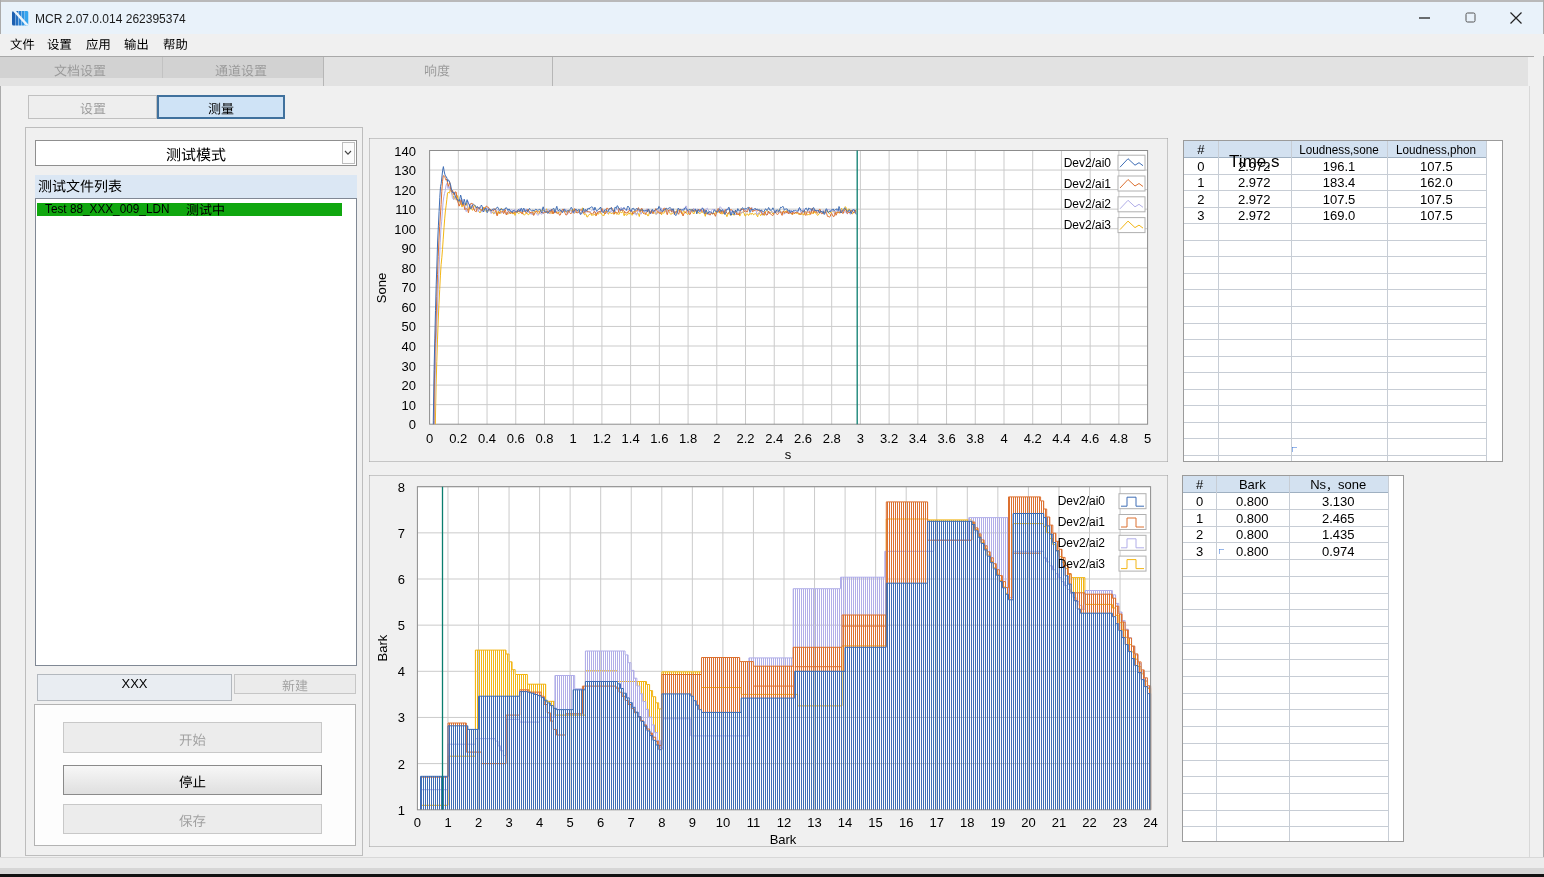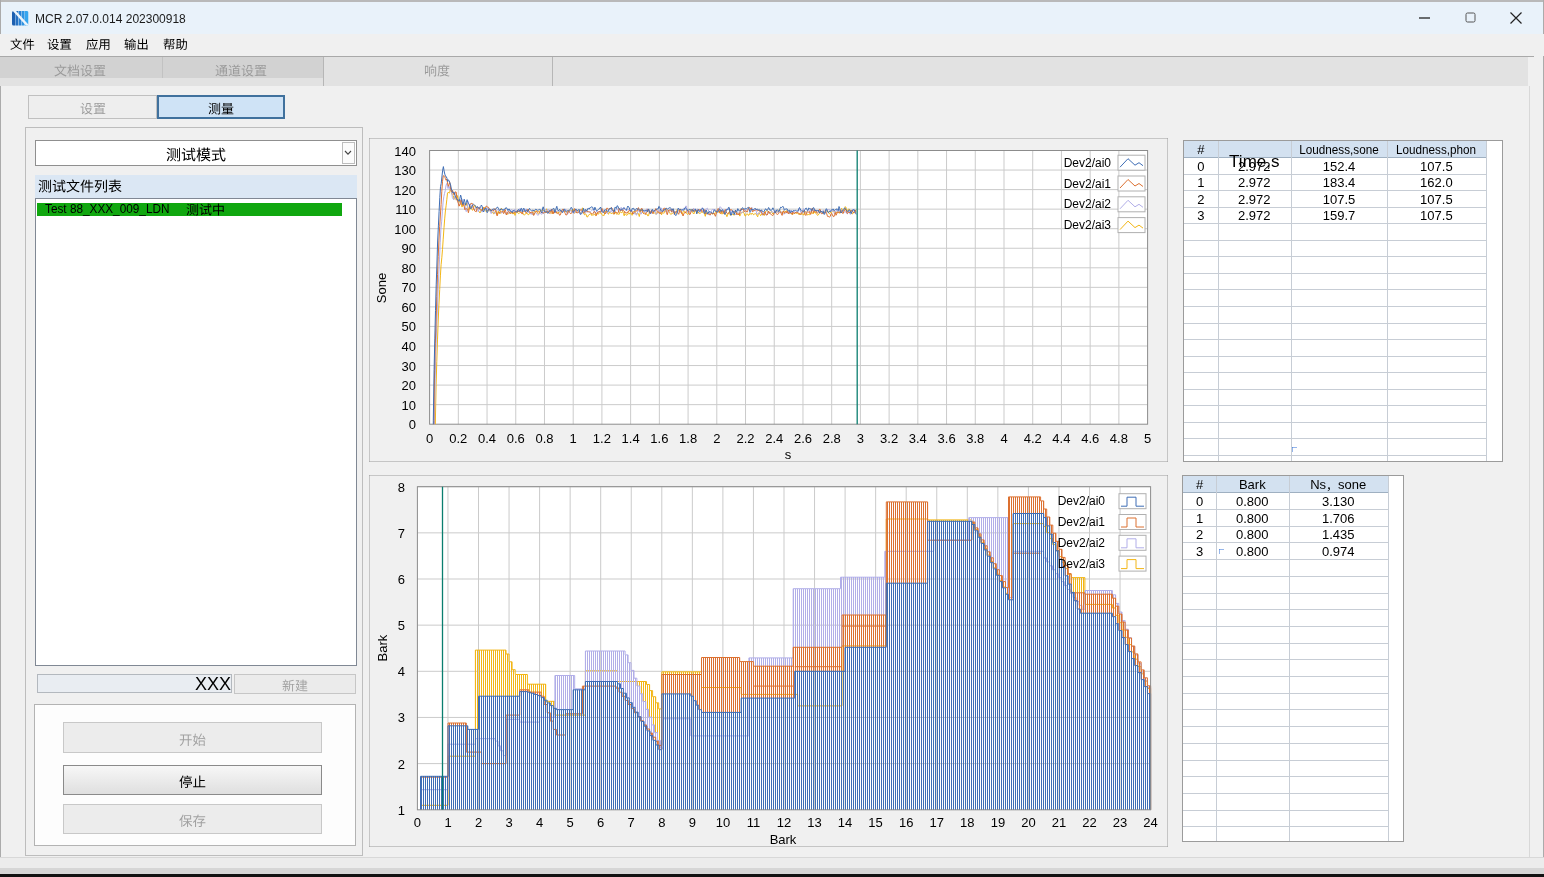--- a/index.html
+++ b/index.html
@@ -55,21 +55,21 @@
     </defs>
     <g clip-path="url(#icc)">
       <rect x="0" y="0" width="3" height="15" fill="#1c5fb0"></rect>
       <rect x="3.4" y="0" width="2.8" height="15" fill="#2470c2"></rect>
       <rect x="6.6" y="0" width="2.8" height="15" fill="#2a82d4"></rect>
       <rect x="9.8" y="0" width="2.8" height="15" fill="#2f93e2"></rect>
       <rect x="13" y="0" width="3.5" height="15" fill="#36a5ee"></rect>
       <path d="M1.5 -1 L16.5 15.5" stroke="#eef5fb" stroke-width="2.4"></path>
     </g>
   </svg>
-<div style="position:absolute;left:35px;top:11.7px;font-size:12px;color:#1b1b1b">MCR 2.07.0.014 202300918</div>
+<div style="position:absolute;left:35px;top:11.7px;font-size:12px;color:#1b1b1b">MCR 2.07.0.014 262395374</div>
 <svg style="position:absolute;left:1412px;top:10px" width="120" height="16" viewBox="0 0 120 16">
     <path d="M7 8h11" stroke="#222" stroke-width="1.3"></path>
     <rect x="54" y="3" width="9" height="9" rx="1.5" fill="none" stroke="#555" stroke-width="1"></rect>
     <path d="M98.5 2.5 L109.5 13.5 M109.5 2.5 L98.5 13.5" stroke="#222" stroke-width="1.2"></path>
   </svg>
 <div style="position:absolute;left:0;top:34px;width:1544px;height:21.5px;background:#f0f0f0"></div>
 <svg style="position:absolute;left:10.0px;top:38.2px;" width="24.8" height="12.4" viewBox="0 -880 2000 1000" fill="#000">
     <use href="#g0" transform="translate(0,0) scale(1,-1)"></use>
     <use href="#g1" transform="translate(1000,0) scale(1,-1)"></use>
   </svg>
@@ -144,21 +144,21 @@
     <use href="#g21" transform="translate(5000,0) scale(1,-1)"></use>
   </svg>
 <div style="position:absolute;left:35px;top:197.6px;width:322px;height:468.5px;background:#fff;border:1px solid #808894;box-sizing:border-box"></div>
 <div style="position:absolute;left:36.5px;top:202.6px;width:305px;height:13.8px;background:#10a70f"></div>
 <div style="position:absolute;left:45px;top:202.2px;font-size:13.4px;color:#000;line-height:13.5px;transform:scaleX(0.88);transform-origin:0 0">Test 88_XXX_009_LDN</div>
 <svg style="position:absolute;left:186.0px;top:203.0px;" width="39.0" height="13.0" viewBox="0 -880 3000 1000" fill="#000">
     <use href="#g15" transform="translate(0,0) scale(1,-1)"></use>
     <use href="#g17" transform="translate(1000,0) scale(1,-1)"></use>
     <use href="#g22" transform="translate(2000,0) scale(1,-1)"></use>
   </svg>
-<div style="position:absolute;left:37px;top:674.4px;width:195px;height:19px;background:#e9edf2;border:1px solid #b3b8be;box-sizing:border-box;font-size:18px;text-align:right;line-height:18px">XXX</div>
+<div style="position:absolute;left:37px;top:674.4px;width:195px;height:27px;background:#e9edf2;border:1px solid #b3b8be;box-sizing:border-box;font-size:13px;text-align:center;line-height:18px">XXX</div>
 <div style="position:absolute;left:234px;top:674.4px;width:122px;height:19.6px;background:#ebebeb;border:1px solid #c6c6c6;box-sizing:border-box"></div>
 <svg style="position:absolute;left:282.0px;top:679.1px;" width="26.0" height="13.0" viewBox="0 -880 2000 1000" fill="#a2a2a2">
     <use href="#g23" transform="translate(0,0) scale(1,-1)"></use>
     <use href="#g24" transform="translate(1000,0) scale(1,-1)"></use>
   </svg>
 <div style="position:absolute;left:34px;top:703.6px;width:322px;height:142.6px;background:#fdfdfd;border:1px solid #b3b3b3;box-sizing:border-box"></div>
 <div style="position:absolute;left:63.4px;top:722.2px;width:258.6px;height:31.2px;background:#ececec;border:1px solid #c8c8c8;box-sizing:border-box"></div>
 <svg style="position:absolute;left:179.2px;top:732.7px;" width="27.0" height="13.5" viewBox="0 -880 2000 1000" fill="#a0a0a0">
     <use href="#g25" transform="translate(0,0) scale(1,-1)"></use>
     <use href="#g26" transform="translate(1000,0) scale(1,-1)"></use>
@@ -350,33 +350,33 @@
     <div style="position:absolute;left:0;top:264.75px;width:301.8px;height:1px;background:#c7cdd5"></div>
     <div style="position:absolute;left:0;top:281.30px;width:301.8px;height:1px;background:#c7cdd5"></div>
     <div style="position:absolute;left:0;top:297.85px;width:301.8px;height:1px;background:#c7cdd5"></div>
     <div style="position:absolute;left:0;top:314.40px;width:301.8px;height:1px;background:#c7cdd5"></div>
     <div style="position:absolute;left:33.60px;top:0;width:1px;height:320.0px;background:#c7cdd5"></div>
     <div style="position:absolute;left:107.00px;top:0;width:1px;height:320.0px;background:#c7cdd5"></div>
     <div style="position:absolute;left:203.00px;top:0;width:1px;height:320.0px;background:#c7cdd5"></div>
     <div style="position:absolute;left:301.80px;top:0;width:1px;height:320.0px;background:#c7cdd5"></div>
     <div class="tc" style="left:16.8px;top:18.00px;font-size:13px">0</div>
     <div class="tc" style="left:70.3px;top:18.00px;font-size:13px">2.972</div>
-    <div class="tc" style="left:155.0px;top:18.00px;font-size:13px">152.4</div>
+    <div class="tc" style="left:155.0px;top:18.00px;font-size:13px">196.1</div>
     <div class="tc" style="left:252.4px;top:18.00px;font-size:13px">107.5</div>
     <div class="tc" style="left:16.8px;top:34.55px;font-size:13px">1</div>
     <div class="tc" style="left:70.3px;top:34.55px;font-size:13px">2.972</div>
     <div class="tc" style="left:155.0px;top:34.55px;font-size:13px">183.4</div>
     <div class="tc" style="left:252.4px;top:34.55px;font-size:13px">162.0</div>
     <div class="tc" style="left:16.8px;top:51.10px;font-size:13px">2</div>
     <div class="tc" style="left:70.3px;top:51.10px;font-size:13px">2.972</div>
     <div class="tc" style="left:155.0px;top:51.10px;font-size:13px">107.5</div>
     <div class="tc" style="left:252.4px;top:51.10px;font-size:13px">107.5</div>
     <div class="tc" style="left:16.8px;top:67.65px;font-size:13px">3</div>
     <div class="tc" style="left:70.3px;top:67.65px;font-size:13px">2.972</div>
-    <div class="tc" style="left:155.0px;top:67.65px;font-size:13px">159.7</div>
+    <div class="tc" style="left:155.0px;top:67.65px;font-size:13px">169.0</div>
     <div class="tc" style="left:252.4px;top:67.65px;font-size:13px">107.5</div>
     <svg style="position:absolute;left:108px;top:306px" width="6" height="6">
       <path d="M0 5V0H5" fill="none" stroke="#2f6fd6"></path>
     </svg>
   </div>
 <div style="position:absolute;left:1182.0px;top:474.9px;width:220.0px;height:365.0px;background:#fff;border:1px solid #9b9b9b">
     <div style="position:absolute;left:0;top:0;width:204.6px;height:16.5px;background:#d3e1f0;border-bottom:1px solid #9fb0c1"></div>
     <div class="tc" style="left:16.5px;top:1px;font-size:13px">#</div>
     <div class="tc" style="left:69.3px;top:1px;font-size:13px">Bark</div>
     <div class="tc" style="left:155.2px;top:1px;font-size:13px">Ns<svg style="display:inline-block;width:12px;height:13px;vertical-align:-3px" viewBox="0 -880 1000 1000" fill="#000">
@@ -403,21 +403,21 @@
     <div style="position:absolute;left:0;top:333.80px;width:204.6px;height:1px;background:#c7cdd5"></div>
     <div style="position:absolute;left:0;top:350.50px;width:204.6px;height:1px;background:#c7cdd5"></div>
     <div style="position:absolute;left:33.00px;top:0;width:1px;height:365.0px;background:#c7cdd5"></div>
     <div style="position:absolute;left:105.70px;top:0;width:1px;height:365.0px;background:#c7cdd5"></div>
     <div style="position:absolute;left:204.60px;top:0;width:1px;height:365.0px;background:#c7cdd5"></div>
     <div class="tc" style="left:16.5px;top:18.00px;font-size:13px">0</div>
     <div class="tc" style="left:69.3px;top:18.00px;font-size:13px">0.800</div>
     <div class="tc" style="left:155.2px;top:18.00px;font-size:13px">3.130</div>
     <div class="tc" style="left:16.5px;top:34.70px;font-size:13px">1</div>
     <div class="tc" style="left:69.3px;top:34.70px;font-size:13px">0.800</div>
-    <div class="tc" style="left:155.2px;top:34.70px;font-size:13px">1.706</div>
+    <div class="tc" style="left:155.2px;top:34.70px;font-size:13px">2.465</div>
     <div class="tc" style="left:16.5px;top:51.40px;font-size:13px">2</div>
     <div class="tc" style="left:69.3px;top:51.40px;font-size:13px">0.800</div>
     <div class="tc" style="left:155.2px;top:51.40px;font-size:13px">1.435</div>
     <div class="tc" style="left:16.5px;top:68.10px;font-size:13px">3</div>
     <div class="tc" style="left:69.3px;top:68.10px;font-size:13px">0.800</div>
     <div class="tc" style="left:155.2px;top:68.10px;font-size:13px">0.974</div>
     <svg style="position:absolute;left:36px;top:73px" width="6" height="6">
       <path d="M0 5V0H5" fill="none" stroke="#2f6fd6"></path>
     </svg>
   </div>

